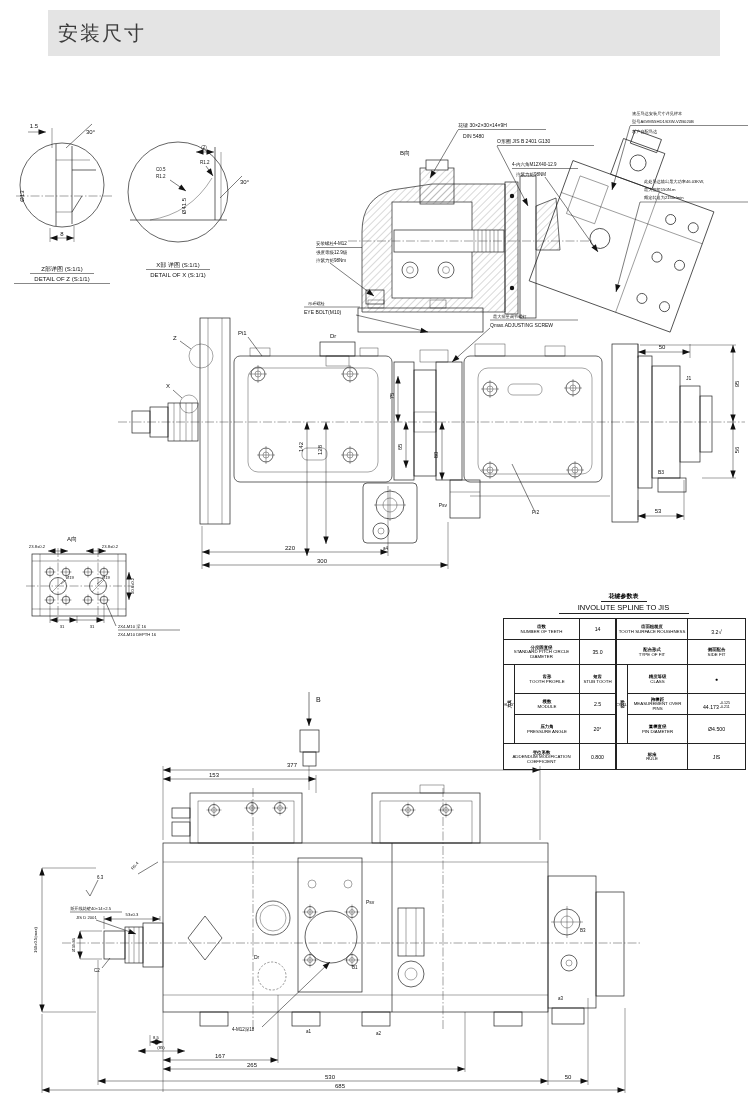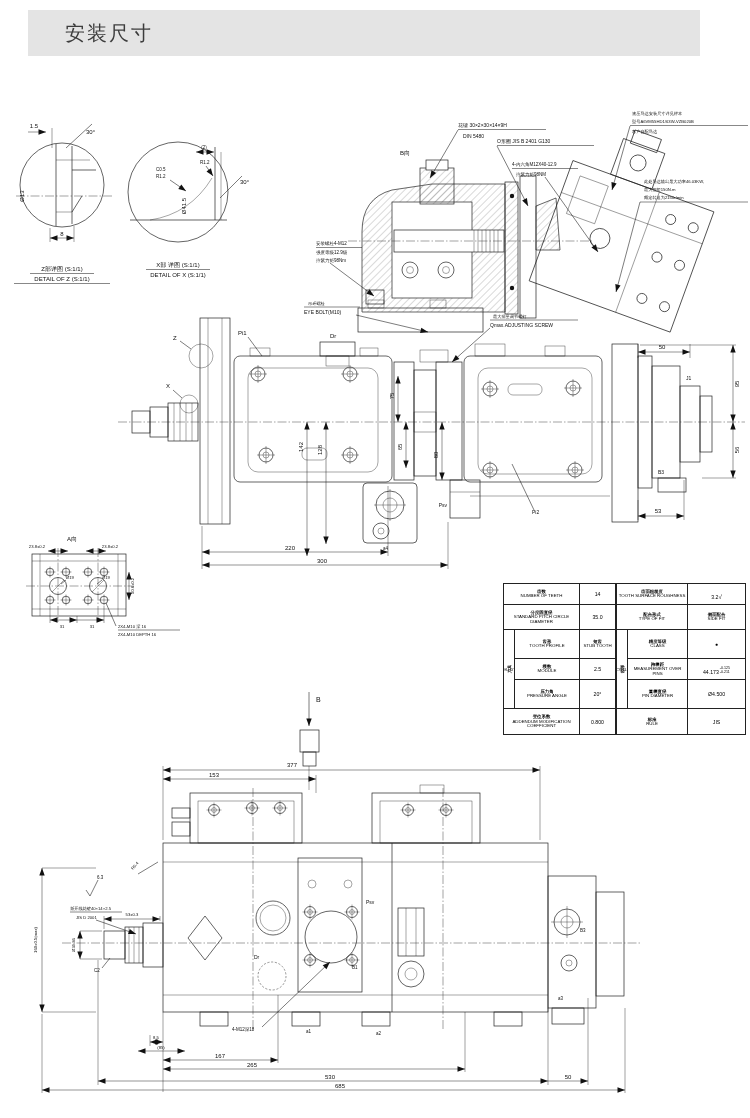--- a/index.html
+++ b/index.html
@@ -1,19 +1,19 @@
 <!DOCTYPE html>
 <html><head>
 <meta charset="utf-8">
 <style>
   html,body{margin:0;padding:0}
   body{width:750px;height:1118px;position:relative;background:#fff;
        font-family:"Liberation Sans",sans-serif;overflow:hidden}
-  .banner{position:absolute;left:28px;top:10px;width:672px;height:46px;background:#e4e4e4;
-          display:flex;align-items:center;padding-left:37px;box-sizing:border-box}
+  .banner{position:absolute;left:48px;top:10px;width:672px;height:46px;background:#e4e4e4;
+          display:flex;align-items:center;padding-left:10px;box-sizing:border-box}
   .banner .title{font-size:20px;color:#3c3c3c;letter-spacing:2px}
   svg.cnv{position:absolute;left:0;top:0}
   svg text{font-family:"Liberation Sans",sans-serif;fill:#111}
   .t{font-size:6px}.t5{font-size:5px}.t45{font-size:4.5px}.t42{font-size:4.2px}.t7{font-size:7px}
   .ln{stroke:#222;stroke-width:.7;fill:none}
   .thin{stroke:#222;stroke-width:.4;fill:none}
   .cl{stroke:#333;stroke-width:.45;fill:none;stroke-dasharray:9 2 1.5 2}
   .dsh{stroke:#333;stroke-width:.5;fill:none;stroke-dasharray:2.2 1.6}
   .dim{stroke:#111;stroke-width:.45;fill:none}
   .ext{stroke:#111;stroke-width:.4;fill:none}
@@ -502,20 +502,24 @@
   <text class="t" x="330" y="1078.5" text-anchor="middle">530</text>
   <line x1="548" y1="1081" x2="588" y2="1081" class="dim" marker-end="url(#ar)"></line>
   <text class="t" x="568" y="1078.5" text-anchor="middle">50</text>
   <line x1="42" y1="1090" x2="625" y2="1090" class="dim" marker-start="url(#ar)" marker-end="url(#ar)"></line>
   <line x1="42" y1="1014" x2="42" y2="1093" class="ext"></line>
   <text class="t" x="340" y="1087.5" text-anchor="middle">685</text>
 </g>
 </svg>
 
 <div class="stbl">
+  <div class="tbl-title">
+    <span class="t-cn">花键参数表</span>
+    <span class="t-en">INVOLUTE SPLINE TO JIS</span>
+  </div>
   <div class="twrap">
     <table class="spl" style="width:112px">
       <colgroup>
           <col style="width:11px">
           <col style="width:65px">
           <col style="width:36px">
         </colgroup>
       <tbody>
           <tr class="r1">
         <td colspan="2">

